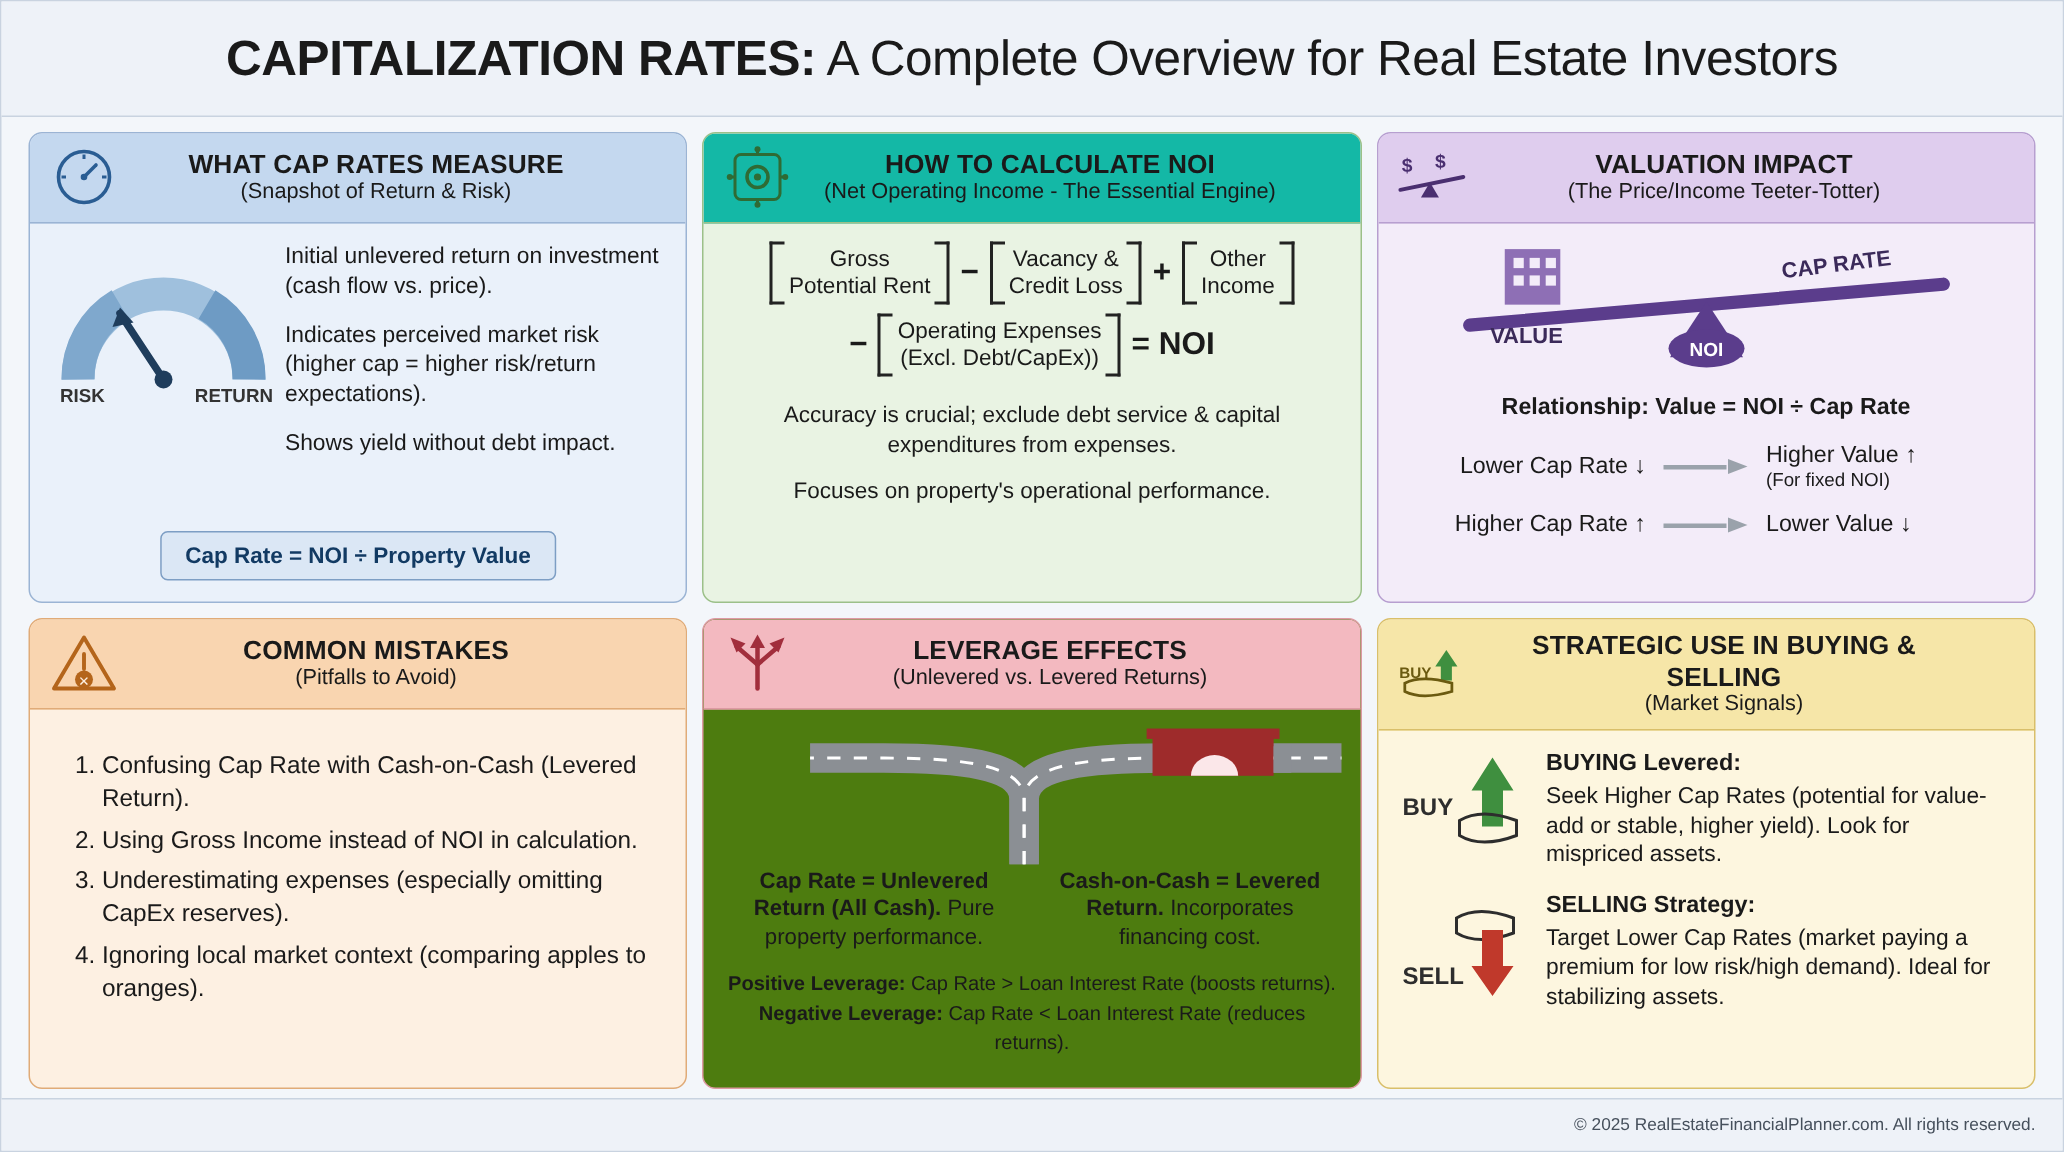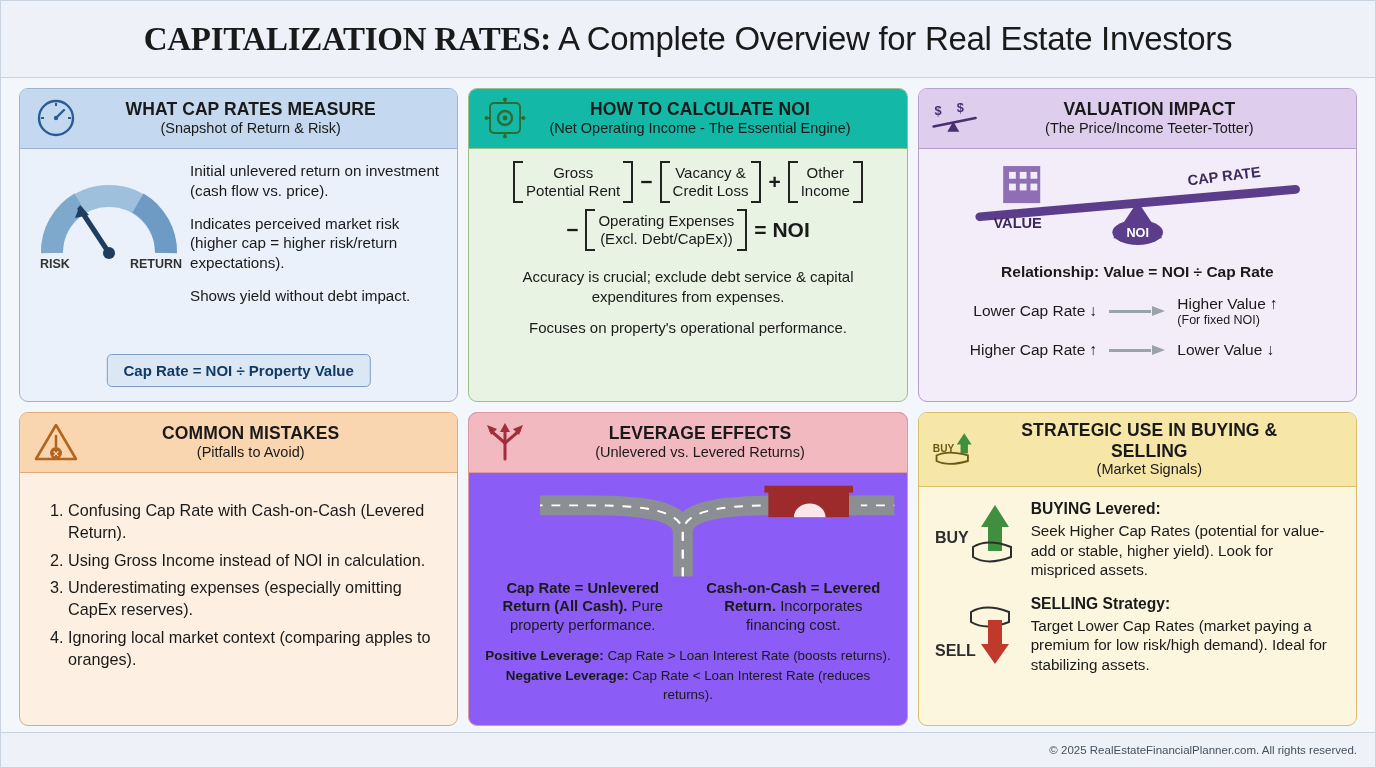--- a/index.html
+++ b/index.html
@@ -34,21 +34,20 @@
     justify-content: center;
     flex: 0 0 auto;
   }
   .header-title {
     font-size: 33px;
     letter-spacing: -0.3px;
     white-space: nowrap;
   }
   .header-title .strong {
     font-weight: bold;
-    font-family: Liberation Serif, serif;
   }
   .header-title .light {
     font-weight: normal;
   }
   
   .grid {
     flex: 1 1 auto;
     display: grid;
     grid-template-columns: 1fr 1fr 1fr;
     grid-template-rows: 1fr 1fr;
@@ -104,21 +103,21 @@
   }
   
   .c1 { background: #eaf1fa; border-color: #9bb4d4; }
   .c1 .card-head { background: #c4d8ef; border-bottom-color: #9bb4d4; }
   .c2 { background: #e9f3e3; border-color: #9cc089; }
   .c2 .card-head { background: #14b8a6; border-bottom-color: #9cc089; }
   .c3 { background: #f3ecf9; border-color: #b79fd0; }
   .c3 .card-head { background: #dfcdee; border-bottom-color: #b79fd0; }
   .c4 { background: #fdf0e2; border-color: #e0ab78; }
   .c4 .card-head { background: #f9d5b0; border-bottom-color: #e0ab78; }
-  .c5 { background: #8b5cf6; border-color: #dd9aa3; }
+  .c5 { background: #4d7c0f; border-color: #dd9aa3; }
   .c5 .card-head { background: #f3b9c0; border-bottom-color: #dd9aa3; }
   .c6 { background: #fdf6df; border-color: #d9bf6a; }
   .c6 .card-head { background: #f6e6a8; border-bottom-color: #d9bf6a; }
 
   
   .c1-body {
     display: flex;
     gap: 6px;
     padding-top: 12px;
   }

